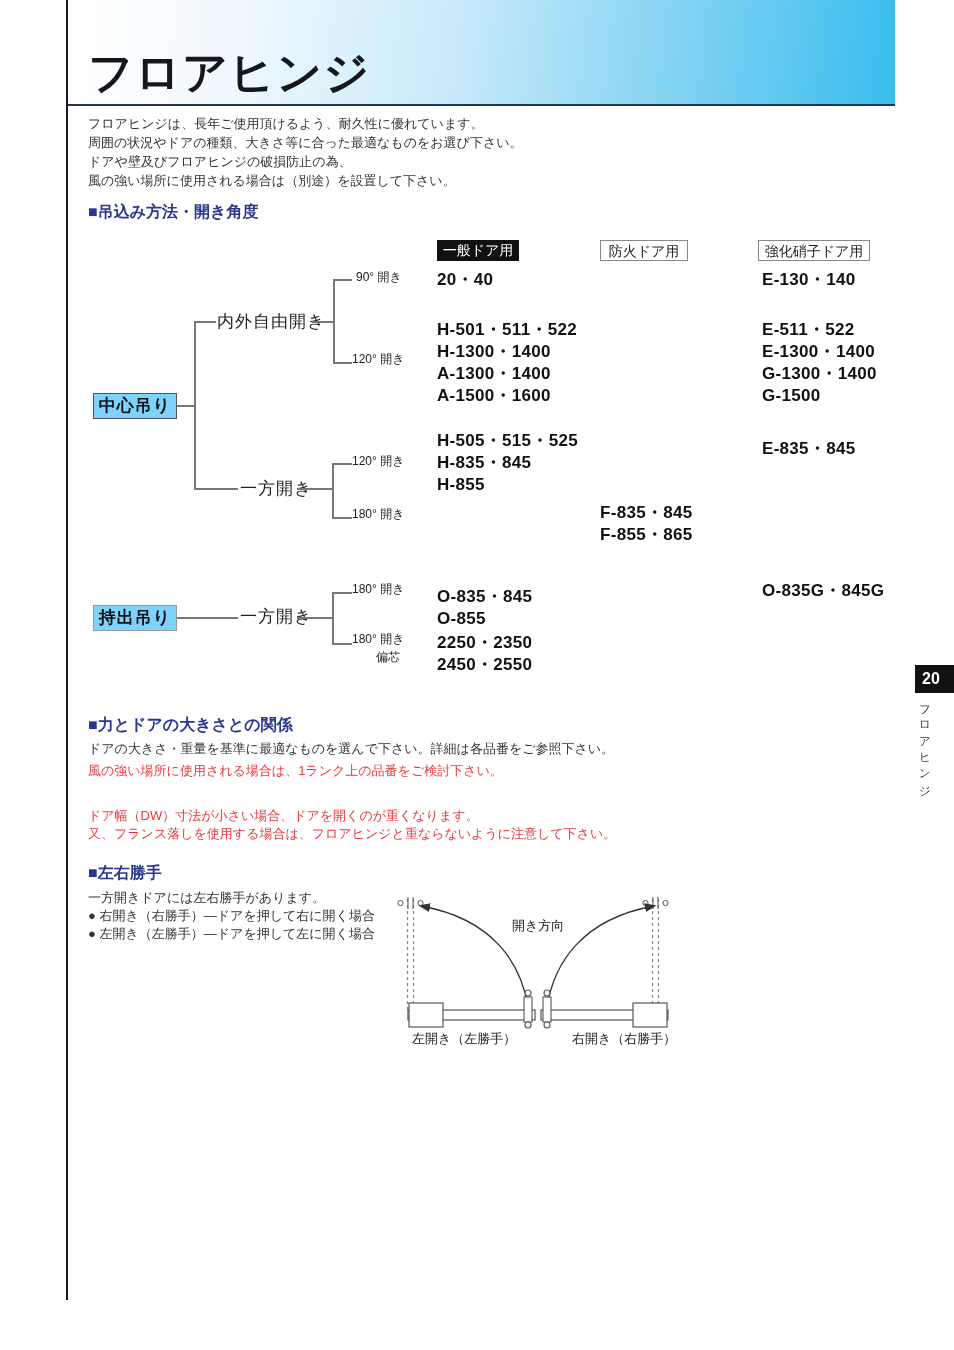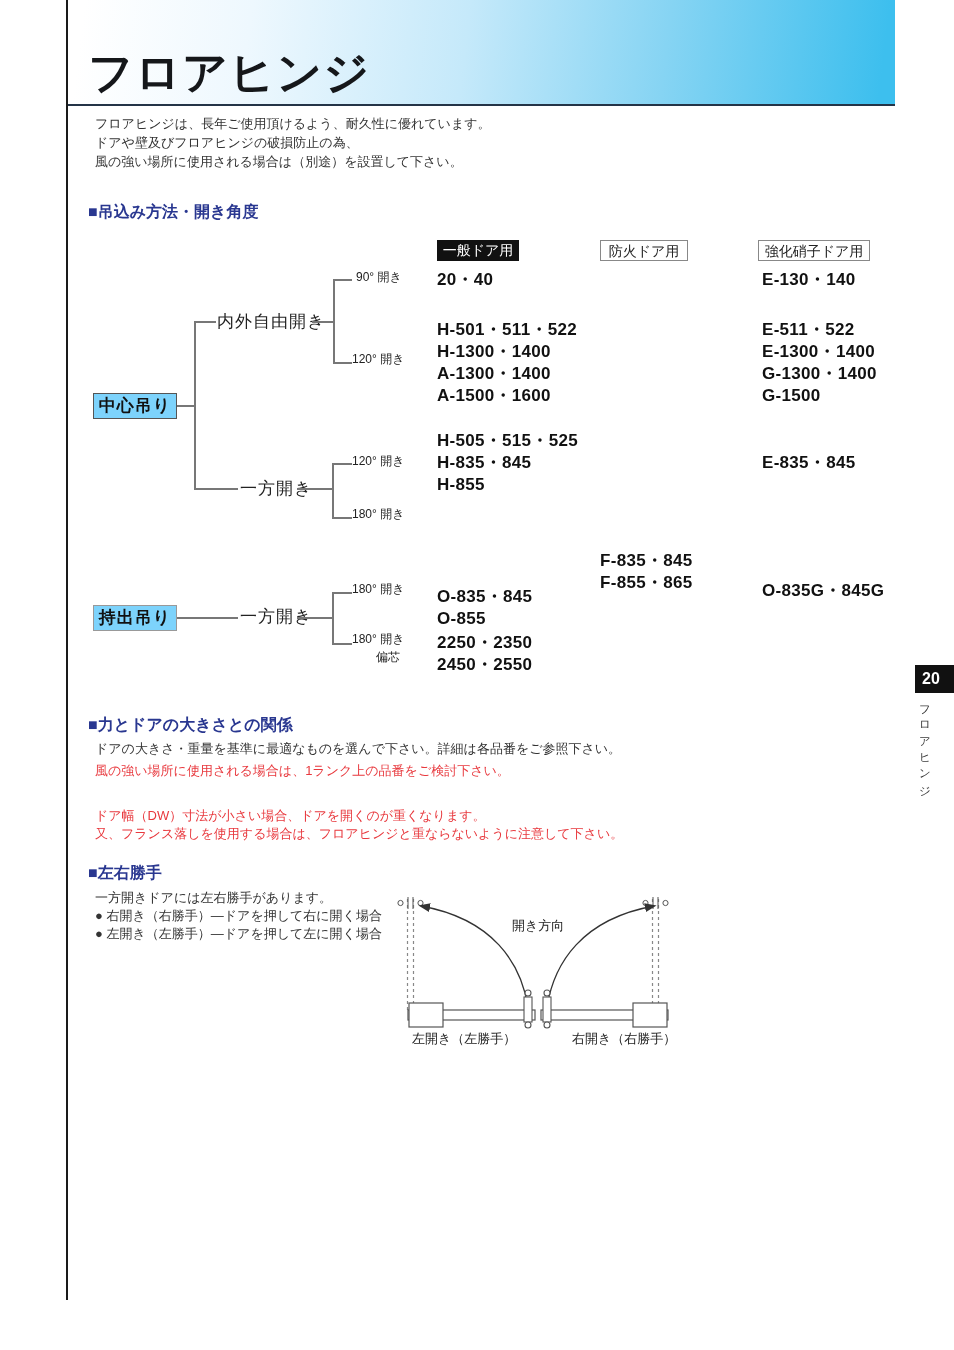--- a/index.html
+++ b/index.html
@@ -13,21 +13,21 @@
   body{font-family:"Liberation Sans",sans-serif;background:#fff;}
   .page{position:relative;width:954px;height:1350px;background:#fff;overflow:hidden;}
   .abs{position:absolute;}
   .hline{position:absolute;height:1.5px;background:var(--line-gray);}
   .vline{position:absolute;width:1.5px;background:var(--line-gray);}
   .title-band{position:absolute;left:68px;top:0;width:827px;height:106px;
     background:linear-gradient(97deg,#ffffff 2%,#eef8fe 22%,#c5e9fa 48%,#86d4f3 72%,var(--band-blue) 98%);
     border-bottom:2px solid #243447;}
   .page-title{position:absolute;left:20px;top:50px;font-size:45px;font-weight:bold;color:#15171a;letter-spacing:1px;line-height:1;}
   .edge-line{position:absolute;left:66px;top:0;width:2px;height:1300px;background:#1a1a1a;}
-  .body13{font-size:13px;line-height:19px;color:#333;margin-left:7px;}
+  .body13{font-size:13px;line-height:19px;color:#333;}
   .sec-head{font-size:16px;font-weight:bold;color:var(--heading-navy);line-height:1.1;}
   .red{color:var(--warning-red);}
   .node-box{position:absolute;width:84px;height:26px;border:1px solid #666;background:#7dd3fc;
     font-size:17px;font-weight:bold;color:#111;text-align:center;line-height:24px;letter-spacing:1px;}
   .branch{position:absolute;font-size:17px;color:#222;line-height:1.1;letter-spacing:1px;}
   .angle{position:absolute;font-size:12px;color:#222;line-height:1.1;}
   .code{position:absolute;font-size:17px;font-weight:bold;color:#111;line-height:22px;letter-spacing:0.3px;}
   .col-head{position:absolute;height:21px;font-size:14px;text-align:center;line-height:20px;}
   .col-head.filled{background:#111;color:#fff;}
   .col-head.outlined{border:1px solid #888;color:#222;background:#fff;}
@@ -42,20 +42,21 @@
 <div class="page">
 
   <div class="edge-line"></div>
 
   <div class="title-band">
     <h1 class="page-title">フロアヒンジ</h1>
   </div>
 
   <div class="abs body13" style="left:88px;top:114px;">
       <div>フロアヒンジは、長年ご使用頂けるよう、耐久性に優れています。</div>
+      <div>周囲の状況やドアの種類、大きさ等に合った最適なものをお選び下さい。</div>
       <div>ドアや壁及びフロアヒンジの破損防止の為、</div>
       <div>風の強い場所に使用される場合は（別途）を設置して下さい。</div>
     </div>
 
   <div class="abs sec-head" style="left:88px;top:203px;">■吊込み方法・開き角度</div>
 
   <div class="col-head filled" style="left:437px;top:240px;width:82px;">一般ドア用</div>
   <div class="col-head outlined" style="left:600px;top:240px;width:88px;">防火ドア用</div>
   <div class="col-head outlined" style="left:758px;top:240px;width:112px;">強化硝子ドア用</div>
 
@@ -108,24 +109,24 @@
       <div>E-511・522</div>
       <div>E-1300・1400</div>
       <div>G-1300・1400</div>
       <div>G-1500</div>
     </div>
   <div class="code" style="left:437px;top:430px;">
       <div>H-505・515・525</div>
       <div>H-835・845</div>
       <div>H-855</div>
     </div>
-  <div class="code" style="left:762px;top:452px;">
+  <div class="code" style="left:762px;top:438px;">
       <div>E-835・845</div>
     </div>
-  <div class="code" style="left:600px;top:502px;margin-top:48px;">
+  <div class="code" style="left:600px;top:502px;">
       <div>F-835・845</div>
       <div>F-855・865</div>
     </div>
   <div class="code" style="left:437px;top:569px;margin-top:17px;">
       <div>O-835・845</div>
       <div>O-855</div>
     </div>
   <div class="code" style="left:762px;top:580px;">
       <div>O-835G・845G</div>
     </div>

